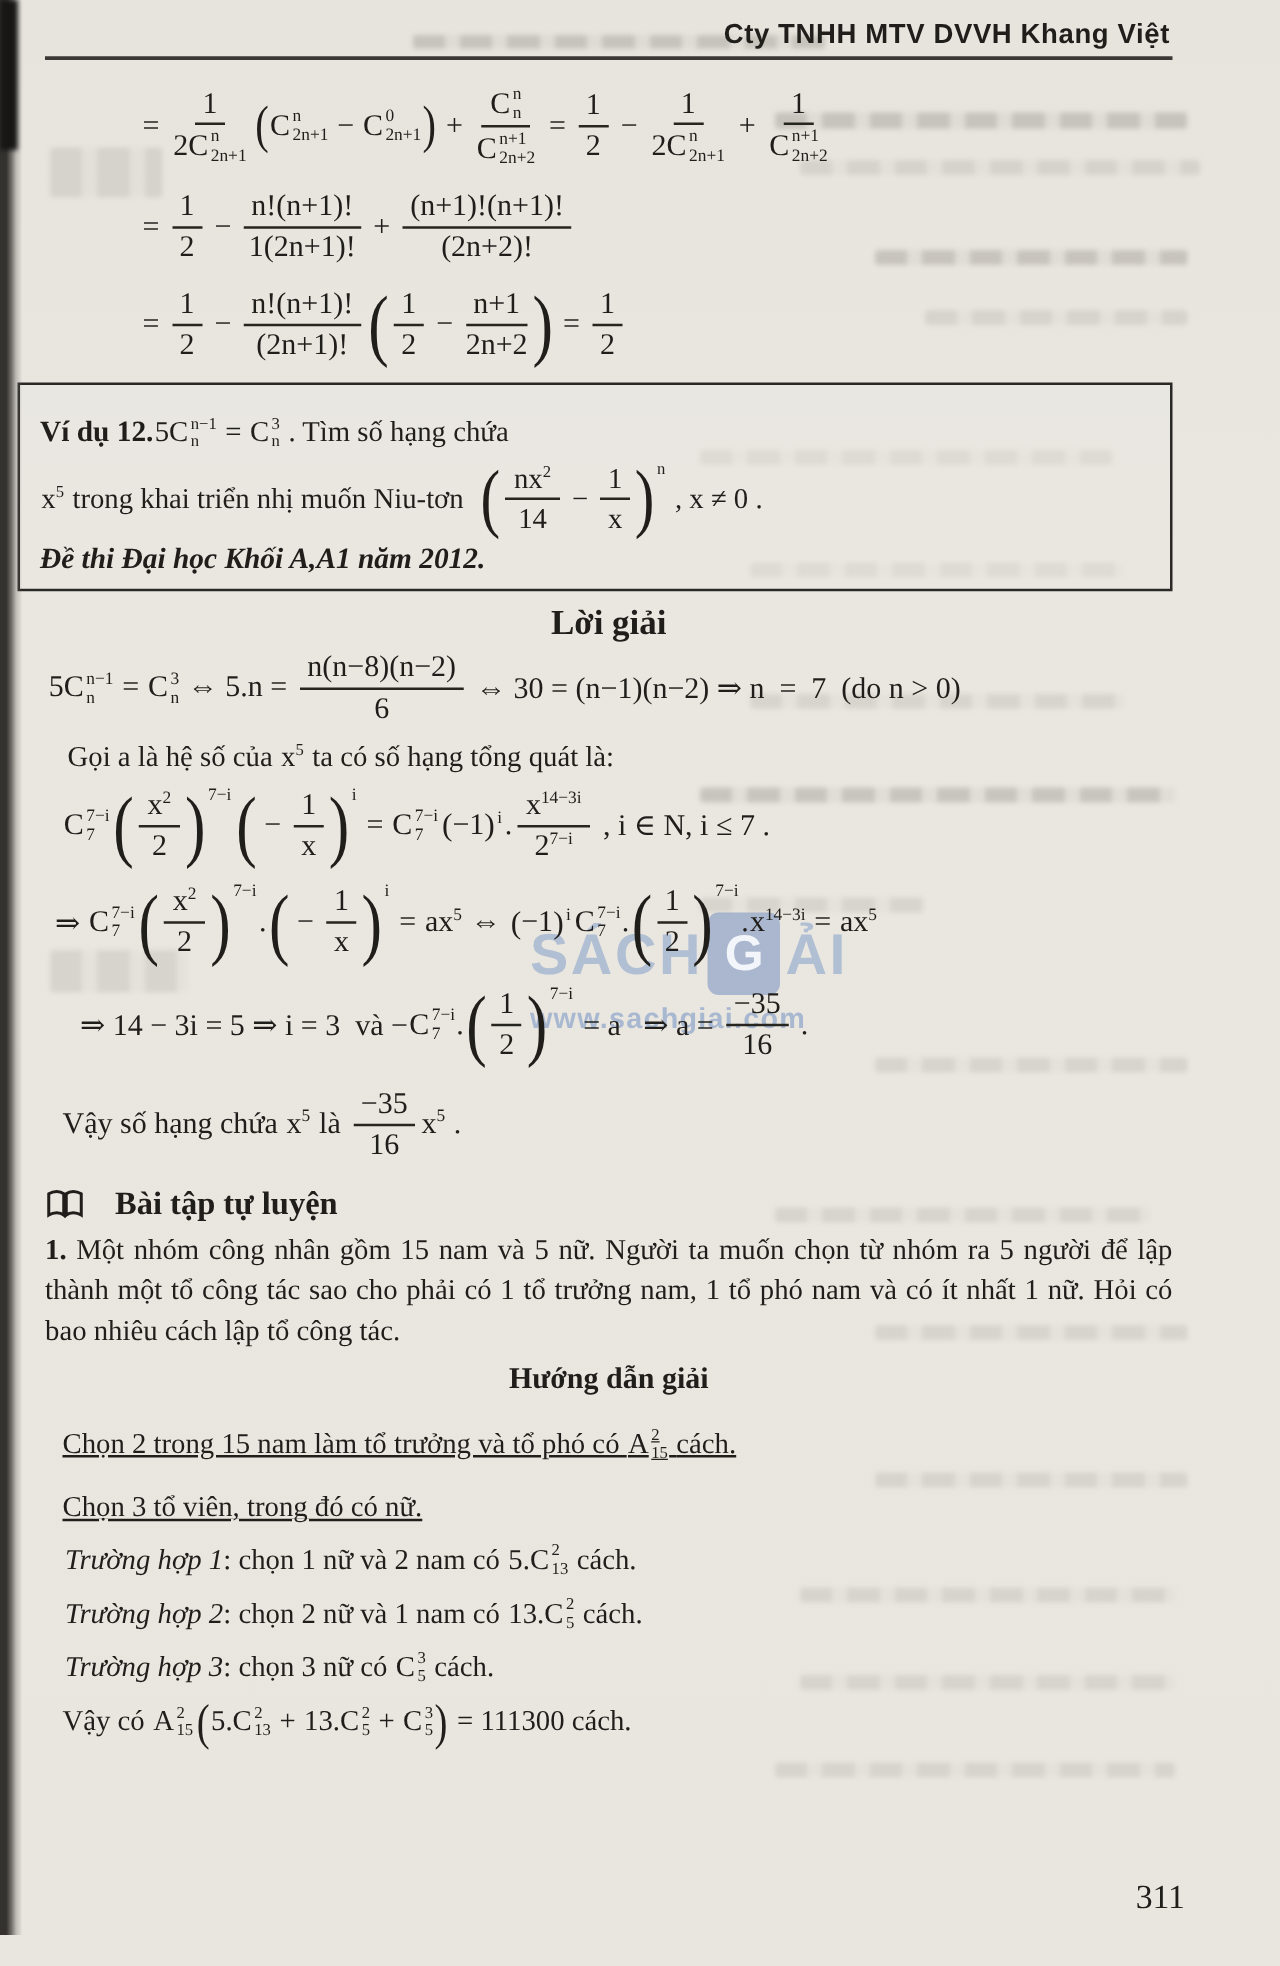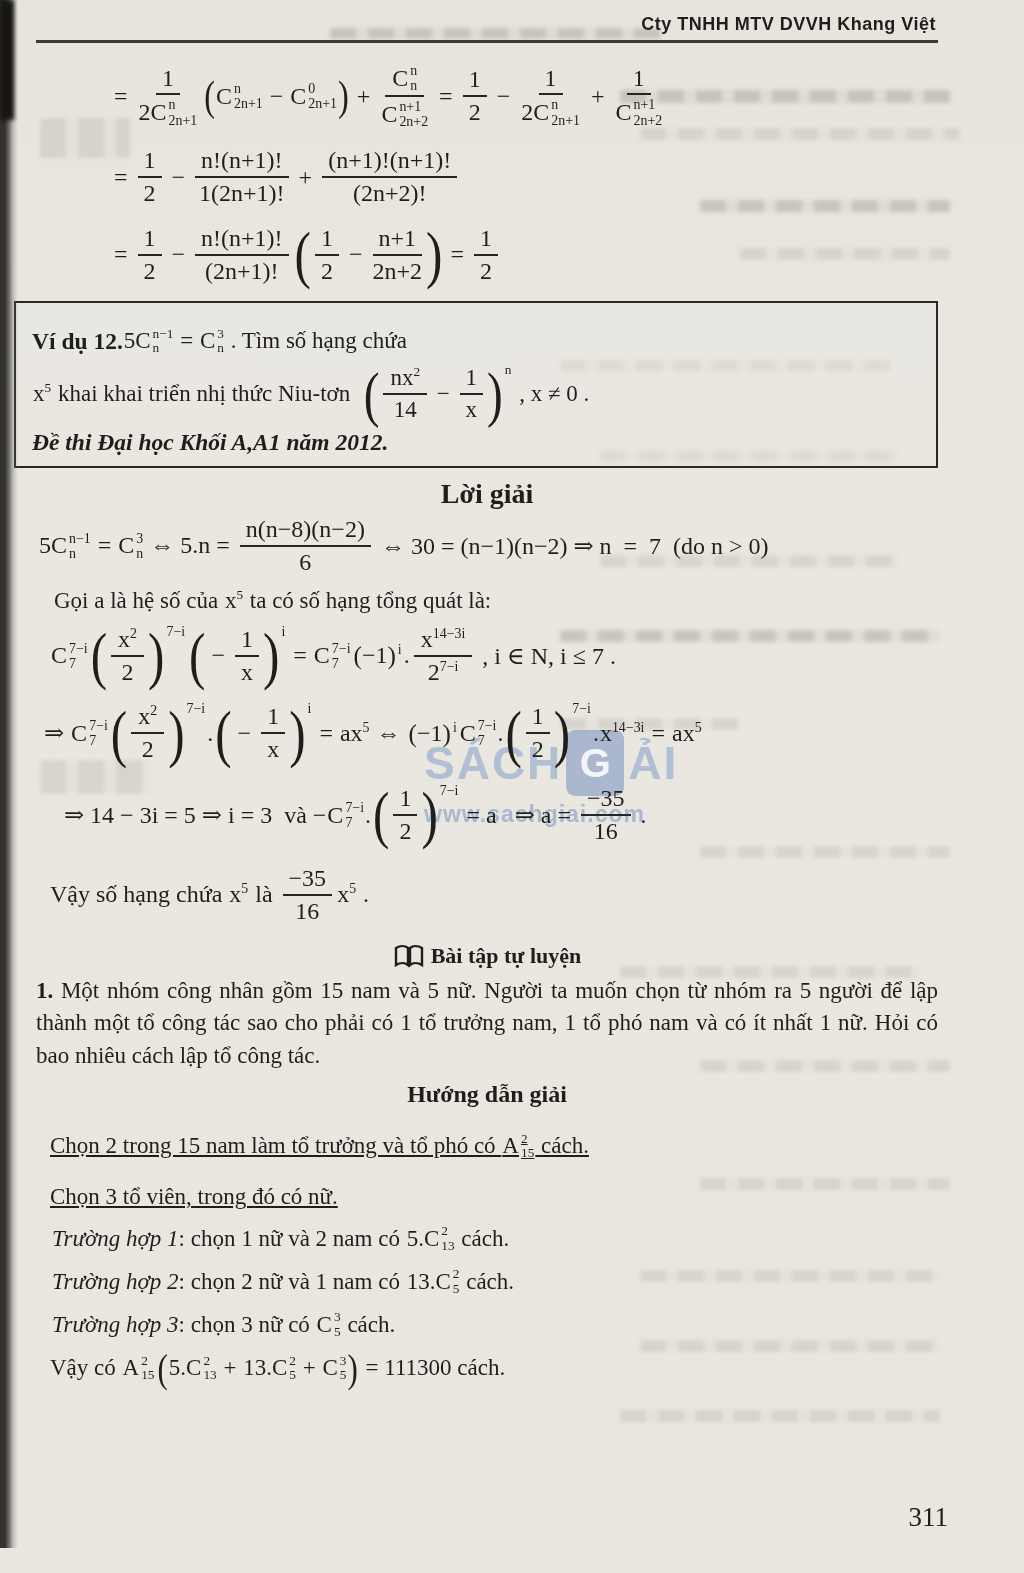--- a/index.html
+++ b/index.html
@@ -28,21 +28,21 @@
     color:rgba(141,166,202,.62);letter-spacing:2px;}
   .wm-logo{display:inline-flex;align-items:center;justify-content:center;width:58px;height:66px;
     background:rgba(126,152,193,.60);border-radius:9px;color:rgba(248,250,253,.92);
     font-size:40px;font-weight:bold;letter-spacing:0;}
   .wm-url{margin-top:5px;font-size:23px;letter-spacing:1px;color:rgba(133,160,199,.66);font-weight:bold;}
 
   
   .content{position:relative;z-index:2;padding:14px 86px 0 36px;}
 
   .header-line{text-align:right;font-family:"Liberation Sans","DejaVu Sans",sans-serif;
-    font-weight:bold;font-size:18px;letter-spacing:.5px;padding-right:2px;}
+    font-weight:bold;font-size:22px;letter-spacing:.5px;padding-right:2px;}
   .rule{border:none;border-top:3px solid #3b3936;margin:5px 0 0 0;}
 
   
   .mline{display:flex;align-items:center;flex-wrap:wrap;font-size:24px;}
   .mpara{display:flex;align-items:center;flex-wrap:wrap;font-size:23px;}
   .mt{white-space:pre-wrap;}
   .it{font-style:italic;white-space:pre-wrap;}
   .frac{display:inline-flex;flex-direction:column;align-items:center;margin:2px 4px;line-height:1.12;}
   .num{display:inline-flex;align-items:center;border-bottom:2px solid #26251f;padding:0 6px 2px;}
   .den{display:inline-flex;align-items:center;padding-top:2px;}
@@ -69,21 +69,21 @@
   .ex-source{margin:4px 2px 0 0;text-align:left;font-weight:bold;font-style:italic;font-size:23.5px;}
 
   .center-head{text-align:center;font-weight:bold;font-size:28px;margin:10px 0 2px 0;}
   .eq-n{margin:4px 0 0 2px;}
   .gen-intro{margin:10px 0 0 18px;}
   .eq-general{margin:10px 0 0 14px;}
   .eq-term{margin:14px 0 0 8px;}
   .eq-solve{margin:18px 0 0 28px;}
   .conclusion{margin:16px 0 0 14px;}
 
-  .bt-title{display:flex;align-items:center;gap:6px;margin:16px 0 0 0;font-weight:bold;font-size:22px;justify-content:center;}
+  .bt-title{display:flex;align-items:center;gap:24px;margin:16px 0 0 0;font-weight:bold;font-size:26px;}
   .book-icon{display:inline-flex;}
   .problem{margin:6px 0 0 0;font-size:23px;line-height:1.42;text-align:justify;}
   .prob-num{font-weight:bold;}
   .guide-head{text-align:center;font-weight:bold;font-size:24px;margin:8px 0 0 0;}
   .step{margin:24px 0 0 14px;text-decoration:underline;}
   .case{margin:14px 0 0 16px;}
   .final{margin:14px 0 0 14px;}
 
   .page-num{position:absolute;right:76px;bottom:40px;font-size:27px;z-index:2;}
 </style>
@@ -332,21 +332,21 @@
               <span class="scr">
                 <span class="up">3</span>
                 <span class="dn">n</span>
               </span>
             </span>
             <span class="mt"> . Tìm số hạng chứa</span>
           </span>
       </div>
       <div class="ex-line2 mpara">
           <span class="sup1wrap">x<sup class="sup1">5</sup></span>
-          <span class="mt"> khai khai triển nhị thức Niu-tơn  </span>
+          <span class="mt"> trong khai triển nhị muốn Niu-tơn  </span>
           <span class="pg">
             <span class="par big">(</span>
             <span class="pin">
               <span class="frac">
                 <span class="num">
                   <span class="sup1wrap">nx<sup class="sup1">2</sup></span>
                 </span>
                 <span class="den">
                   <span class="mt">14</span>
                 </span>

